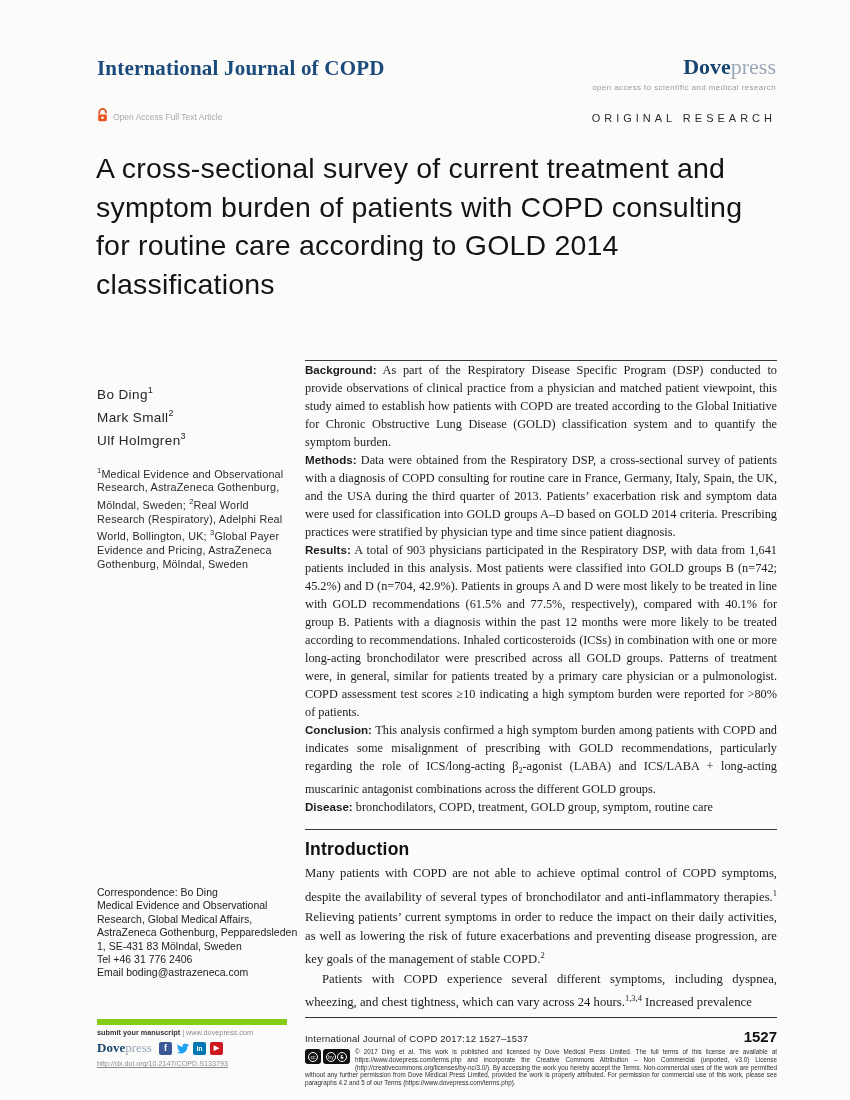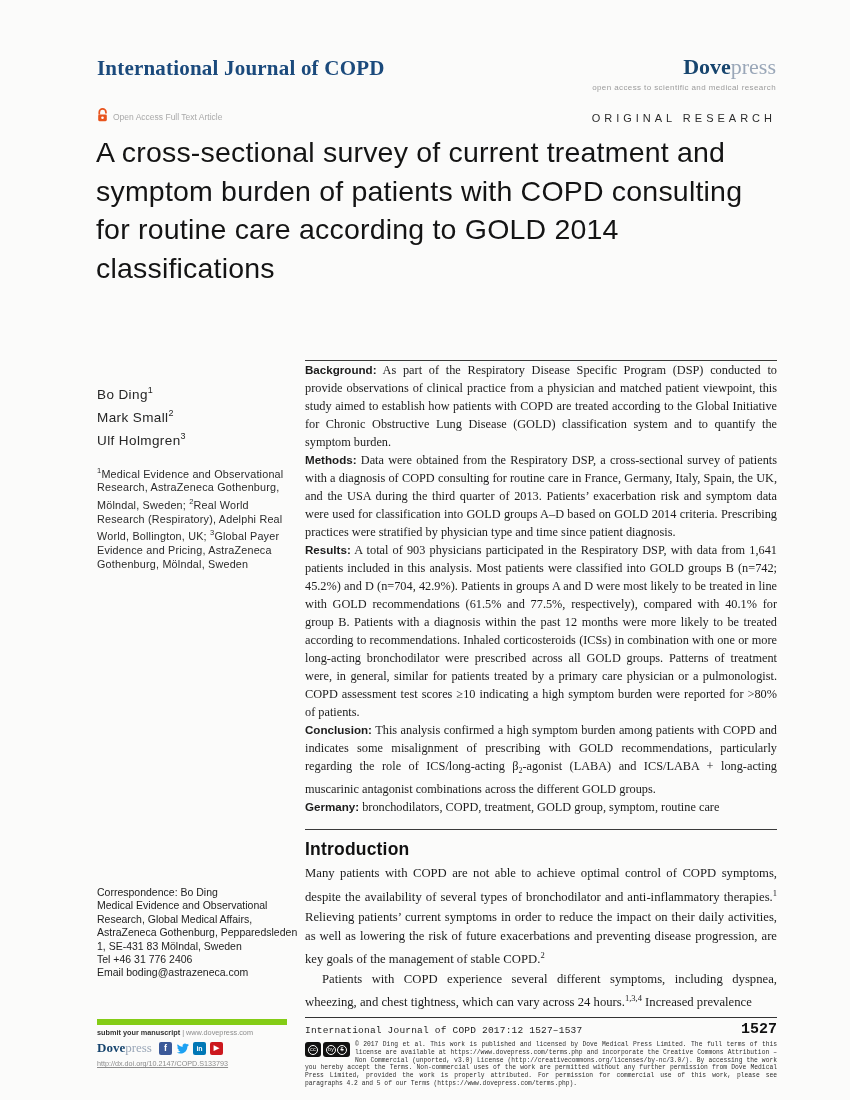--- a/index.html
+++ b/index.html
@@ -11,21 +11,21 @@
   .journal-name { position:absolute; left:97px; top:56px; font-family:"Liberation Serif", serif; font-weight:bold; font-size:21px; color:#1b4a7c; letter-spacing:.2px; }
   .dove-top { position:absolute; right:74px; top:54px; font-family:"Liberation Serif", serif; font-size:22px; }
   .dove-top .dove, .dove-sm .dove { font-weight:bold; color:#17456e; }
   .dove-top .press, .dove-sm .press { font-weight:normal; color:#9aa7b8; }
   .tagline { position:absolute; right:74px; top:83px; font-size:8px; color:#9b9b9b; letter-spacing:.4px; }
   .open-access { position:absolute; left:97px; top:108px; display:flex; align-items:flex-end; gap:5px; }
   .open-access .oa-label { font-size:8.5px; color:#a9a9a9; }
   .article-type { position:absolute; right:74px; top:112px; font-size:11px; color:#2b2b2b; letter-spacing:4px; }
 
   
-  .title { position:absolute; left:96px; top:133px; width:648px; font-weight:400; font-size:28.5px; line-height:38.5px; color:#141414; letter-spacing:.2px; }
+  .title { position:absolute; left:96px; top:149px; width:648px; font-weight:400; font-size:28.5px; line-height:38.5px; color:#141414; letter-spacing:.2px; }
 
   
   .left-col { position:absolute; left:97px; top:381px; width:200px; }
   .authors { font-size:13.5px; line-height:19.5px; color:#262626; letter-spacing:.4px; }
   .authors sup { font-size:9px; }
   .affils { margin-top:14px; font-size:10.8px; line-height:13.8px; color:#2a2a2a; letter-spacing:.2px; }
   .affils sup { font-size:7.5px; }
   .correspondence { position:absolute; left:97px; top:886px; width:206px; font-size:10.5px; line-height:13.4px; color:#222; }
 
   
@@ -49,21 +49,21 @@
   .dove-sm { font-family:"Liberation Serif", serif; font-size:13px; width:62px; }
   .social { display:flex; gap:4px; align-items:center; }
   .sicon { width:13px; height:13px; border-radius:2px; display:flex; align-items:center; justify-content:center; color:#fff; font-size:9px; font-weight:bold; }
   .fb { background:#3b5998; }
   .tw { background:transparent; }
   .li { background:#0077b5; font-size:7px; }
   .yt { background:#cc181e; font-size:7px; }
   .doi { margin-top:3px; font-size:7.2px; color:#8c8c8c; text-decoration:underline; }
 
   
-  .footer-right { position:absolute; left:305px; top:1017px; width:472px; border-top:1px solid #333; padding-top:3px;font-family:Liberation Mono, monospace; }
+  .footer-right { position:absolute; left:305px; top:1017px; width:472px; border-top:1px solid #333; padding-top:10px; }
   .cite-row { display:flex; justify-content:space-between; align-items:baseline; }
   .citation { font-size:9.5px; color:#1e1e1e; letter-spacing:.2px; }
   .pagenum { font-size:15px; font-weight:bold; color:#111; }
   .license { margin-top:3px; }
   .badges { float:left; display:flex; gap:2px; margin-right:5px; margin-top:1px; }
   .badge { background:#111; border-radius:3px; height:15px; display:flex; align-items:center; justify-content:center; gap:1px; padding:0 3px; }
   .circ { width:10px; height:10px; border:1px solid #fff; border-radius:50%; color:#fff; font-size:5px; display:flex; align-items:center; justify-content:center; }
   .circ.nc { text-decoration:line-through; }
   .lic-text { font-size:6.3px; line-height:7.8px; color:#2e2e2e; text-align:justify; display:block; }
 </style>
@@ -106,21 +106,21 @@
     <div>Email boding@astrazeneca.com</div>
   </div>
 
   <div class="right-col">
     <div class="rule"></div>
     <div class="abs-wrap">
       <p class="abs"><b class="lbl">Background:</b><span> As part of the Respiratory Disease Specific Program (DSP) conducted to provide observations of clinical practice from a physician and matched patient viewpoint, this study aimed to establish how patients with COPD are treated according to the Global Initiative for Chronic Obstructive Lung Disease (GOLD) classification system and to quantify the symptom burden.</span></p>
       <p class="abs"><b class="lbl">Methods:</b><span> Data were obtained from the Respiratory DSP, a cross-sectional survey of patients with a diagnosis of COPD consulting for routine care in France, Germany, Italy, Spain, the UK, and the USA during the third quarter of 2013. Patients’ exacerbation risk and symptom data were used for classification into GOLD groups A–D based on GOLD 2014 criteria. Prescribing practices were stratified by physician type and time since patient diagnosis.</span></p>
       <p class="abs"><b class="lbl">Results:</b><span> A total of 903 physicians participated in the Respiratory DSP, with data from 1,641 patients included in this analysis. Most patients were classified into GOLD groups B (n=742; 45.2%) and D (n=704, 42.9%). Patients in groups A and D were most likely to be treated in line with GOLD recommendations (61.5% and 77.5%, respectively), compared with 40.1% for group B. Patients with a diagnosis within the past 12 months were more likely to be treated according to recommendations. Inhaled corticosteroids (ICSs) in combination with one or more long-acting bronchodilator were prescribed across all GOLD groups. Patterns of treatment were, in general, similar for patients treated by a primary care physician or a pulmonologist. COPD assessment test scores ≥10 indicating a high symptom burden were reported for &gt;80% of patients.</span></p>
       <p class="abs"><b class="lbl">Conclusion:</b><span> This analysis confirmed a high symptom burden among patients with COPD and indicates some misalignment of prescribing with GOLD recommendations, particularly regarding the role of ICS/long-acting β</span><sub>2</sub><span>-agonist (LABA) and ICS/LABA + long-acting muscarinic antagonist combinations across the different GOLD groups.</span></p>
-      <p class="abs"><b class="lbl">Germany:</b><span> bronchodilators, COPD, treatment, GOLD group, symptom, routine care</span></p>
+      <p class="abs"><b class="lbl">Disease:</b><span> bronchodilators, COPD, treatment, GOLD group, symptom, routine care</span></p>
     </div>
     <div class="rule rule2"></div>
     <h2 class="intro-h">Introduction</h2>
     <p class="body-p"><span>Many patients with COPD are not able to achieve optimal control of COPD symptoms, despite the availability of several types of bronchodilator and anti-inflammatory therapies.</span><sup class="ref">1</sup><span> Relieving patients’ current symptoms in order to reduce the impact on their daily activities, as well as lowering the risk of future exacerbations and preventing disease progression, are key goals of the management of stable COPD.</span><sup class="ref">2</sup></p>
     <p class="body-p indent"><span>Patients with COPD experience several different symptoms, including dyspnea, wheezing, and chest tightness, which can vary across 24 hours.</span><sup class="ref">1,3,4</sup><span> Increased prevalence</span></p>
   </div>
 
   <div class="footer-left">
     <div class="submit-line"><b>submit your manuscript</b><span> | </span><span>www.dovepress.com</span></div>
     <div class="logo-row">

